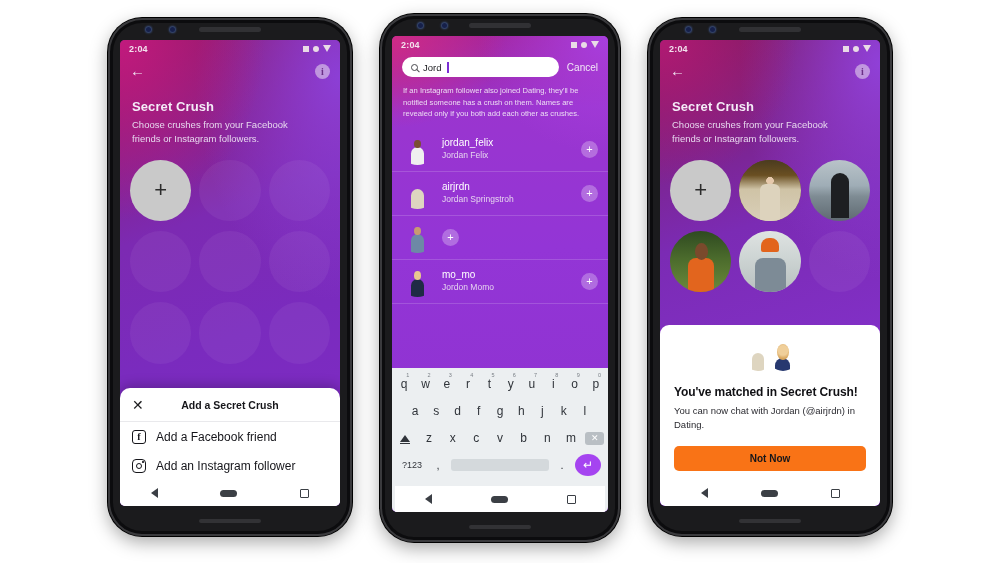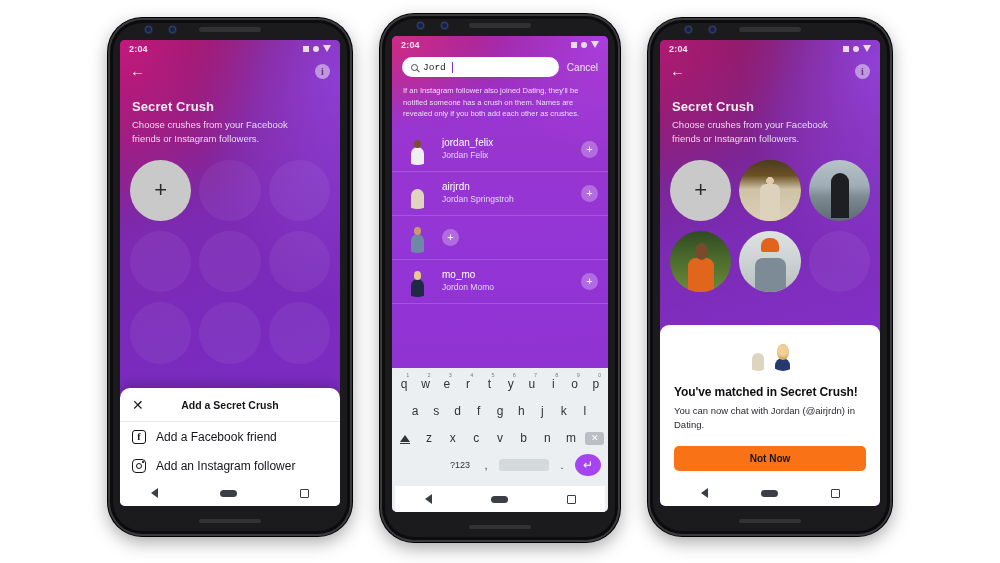--- a/index.html
+++ b/index.html
@@ -344,21 +344,21 @@
   .mag {
     width: 7px; height: 7px; border-radius: 50%;
     border: 1.3px solid #4a4a4f; position: relative;
   }
   .mag::after {
     content: ""; position: absolute;
     right: -3px; bottom: -2px;
     width: 3.6px; height: 1.3px; background: #4a4a4f;
     transform: rotate(45deg);
   }
-  .search-val { font-size: 9.5px; color: #1a1a1e; font-family: Liberation Mono, monospace; }
+  .search-val { font-size: 9.5px; color: #1a1a1e; }
   .caret {
     width: 1.3px; height: 11px; background: #7b2fd4; margin-left: 1px;
   }
   .cancel-btn { color: #f2e7f6; font-size: 10px; }
 
   .blurb {
     position: relative; z-index: 4;
     padding: 8px 11px 8px 11px;
     color: #ecdcf4;
     font-size: 7.6px; line-height: 1.52;
@@ -417,21 +417,21 @@
   .shift::after {
     content: ""; position: absolute;
     left: -5px; top: 8px; width: 10px; height: 1.8px; background: #30343a;
   }
   .bksp {
     width: 19px; height: 13px; border-radius: 3px;
     background: #b9bfc4;
     display: flex; align-items: center; justify-content: center;
     color: #fff; font-size: 9px;
   }
-  .krow.r4 { align-items: center; gap: 5px; padding: 0 4px 5px 4px; margin-left: 48px; }
+  .krow.r4 { align-items: center; gap: 5px; padding: 0 4px 5px 4px; }
   .k123 { font-size: 9px; color: #30343a; width: 26px; text-align: center; }
   .kcomma, .kperiod { font-size: 11px; color: #30343a; width: 16px; text-align: center; }
   .kspace {
     flex: 1; height: 12px; border-radius: 3px; background: #d4d9dc;
   }
   .kenter {
     width: 26px; height: 22px; border-radius: 50%;
     background: #a544f0;
     display: flex; align-items: center; justify-content: center;
     color: #fff; font-size: 12px;

